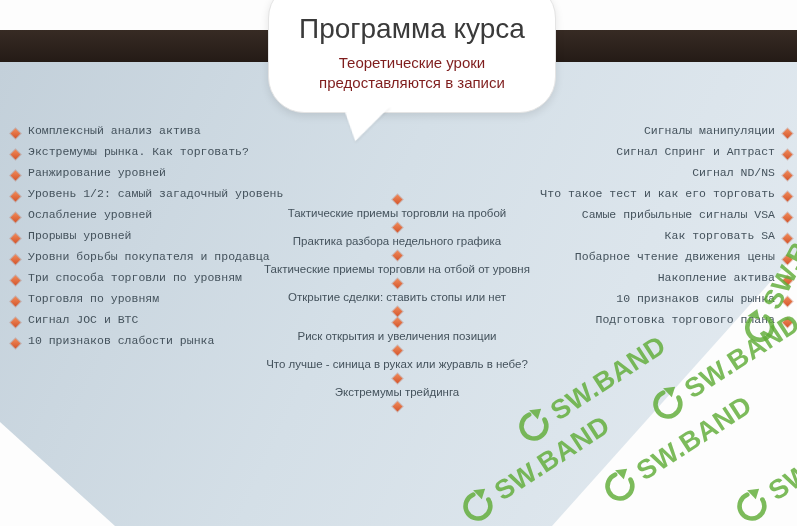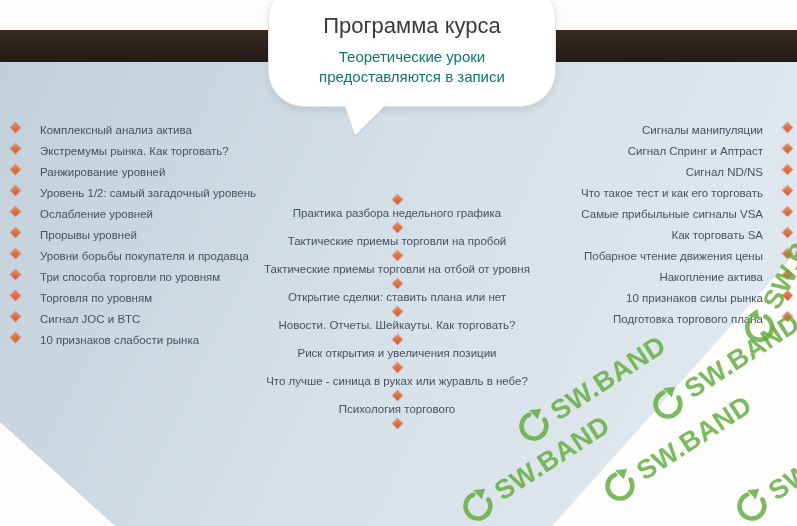--- a/index.html
+++ b/index.html
@@ -11,32 +11,32 @@
   .band{position:absolute;left:0;top:30px;width:797px;height:32px;
     background:linear-gradient(180deg,#372b24,#241b16);z-index:1;}
   
   .backdrop{position:absolute;left:0;top:62px;width:797px;height:464px;z-index:0;
     background:linear-gradient(115deg,#c3d0da 0%,#d4dfe7 45%,#e4ebf1 100%);
     clip-path:polygon(0 0,797px 0,797px 190px,552px 464px,115px 464px,0 360px);}
   
   .bubble{position:absolute;left:268px;top:-18px;width:258px;z-index:3;
     background:#ffffff;border:1px solid #e4e4e4;border-radius:36px;
     box-shadow:0 3px 8px rgba(0,0,0,.10);padding:30px 14px 18px 14px;text-align:center;}
-  .bubble-title{font-size:22px;font-weight:500;color:#3a3a3a;margin:0 0 8px 0;}
-  .bubble-sub{font-size:15px;color:#0f766e;line-height:1.35;width:200px;margin:0 auto;}
+  .bubble-title{font-size:28px;font-weight:500;color:#3a3a3a;margin:0 0 8px 0;}
+  .bubble-sub{font-size:15px;color:#7f1d1d;line-height:1.35;width:200px;margin:0 auto;}
   .tail{position:absolute;left:78px;bottom:-27px;width:0;height:0;z-index:3;
     border-top:30px solid #ffffff;border-right:40px solid transparent;
     border-left:6px solid transparent;transform:rotate(-8deg);
     filter:drop-shadow(0 2px 1px rgba(0,0,0,.06));}
   
   .col{position:absolute;z-index:2;font-size:11.5px;color:#44525c;}
   .col-left{left:12px;top:124px;}
   .col-right{right:6px;top:124px;text-align:right;}
   .col-mid{left:247px;top:196px;width:300px;text-align:center;}
-  .row{display:flex;align-items:flex-start;gap:21px;margin-bottom:8px;line-height:13px;}
+  .row{display:flex;align-items:flex-end;gap:9px;margin-bottom:8px;line-height:13px;font-family:Liberation Mono, monospace;}
   .col-right .row{justify-content:flex-end;}
   .diamond{width:7px;height:7px;flex:0 0 auto;transform:rotate(45deg);
     background:linear-gradient(135deg,#f08a59 0%,#d4552c 100%);
     box-shadow:0 0 0 1px rgba(170,62,30,.25);}
   .mrow{margin-bottom:4px;}
   .mrow .diamond{display:block;margin:0 auto 4px auto;transform:rotate(45deg);}
   .mrow .lbl{display:block;line-height:13px;}
   
   .wm{position:absolute;z-index:4;display:inline-flex;align-items:center;gap:6px;
     color:rgba(95,172,55,.82);white-space:nowrap;pointer-events:none;}
@@ -118,58 +118,57 @@
       <div class="row">
         <span class="diamond"></span>
         <span class="lbl">10 признаков слабости рынка</span>
       </div>
     </div>
 
   <div class="col col-mid">
 
       <div class="mrow">
         <span class="diamond"></span>
+        <span class="lbl">Тактические приемы торговли на пробой</span>
+      </div>
+
+      <div class="mrow">
+        <span class="diamond"></span>
         <span class="lbl">Практика разбора недельного графика</span>
       </div>
 
       <div class="mrow">
         <span class="diamond"></span>
-        <span class="lbl">Тактические приемы торговли на пробой</span>
-      </div>
-
-      <div class="mrow">
-        <span class="diamond"></span>
         <span class="lbl">Тактические приемы торговли на отбой от уровня</span>
       </div>
 
       <div class="mrow">
         <span class="diamond"></span>
-        <span class="lbl">Открытие сделки: ставить плана или нет</span>
-      </div>
-
-
-      <div class="mrow">
-        <span class="diamond"></span>
-        <span class="lbl">Новости. Отчеты. Шейкауты. Как торговать?</span>
+        <span class="lbl">Открытие сделки: ставить стопы или нет</span>
+      </div>
+
+
+      <div class="mrow">
+        <span class="diamond"></span>
       </div>
 
       <div class="mrow">
         <span class="diamond"></span>
         <span class="lbl">Риск открытия и увеличения позиции</span>
       </div>
 
       <div class="mrow">
         <span class="diamond"></span>
         <span class="lbl">Что лучше - синица в руках или журавль в небе?</span>
       </div>
 
 
       <div class="mrow">
         <span class="diamond"></span>
-        <span class="lbl">Психология торгового</span>
+        <span class="lbl">Экстремумы трейдинга</span>
       </div>
 
       <div class="mrow">
         <span class="diamond"></span>
       </div>
     </div>
 
   <div class="col col-right">
 
       <div class="row">

